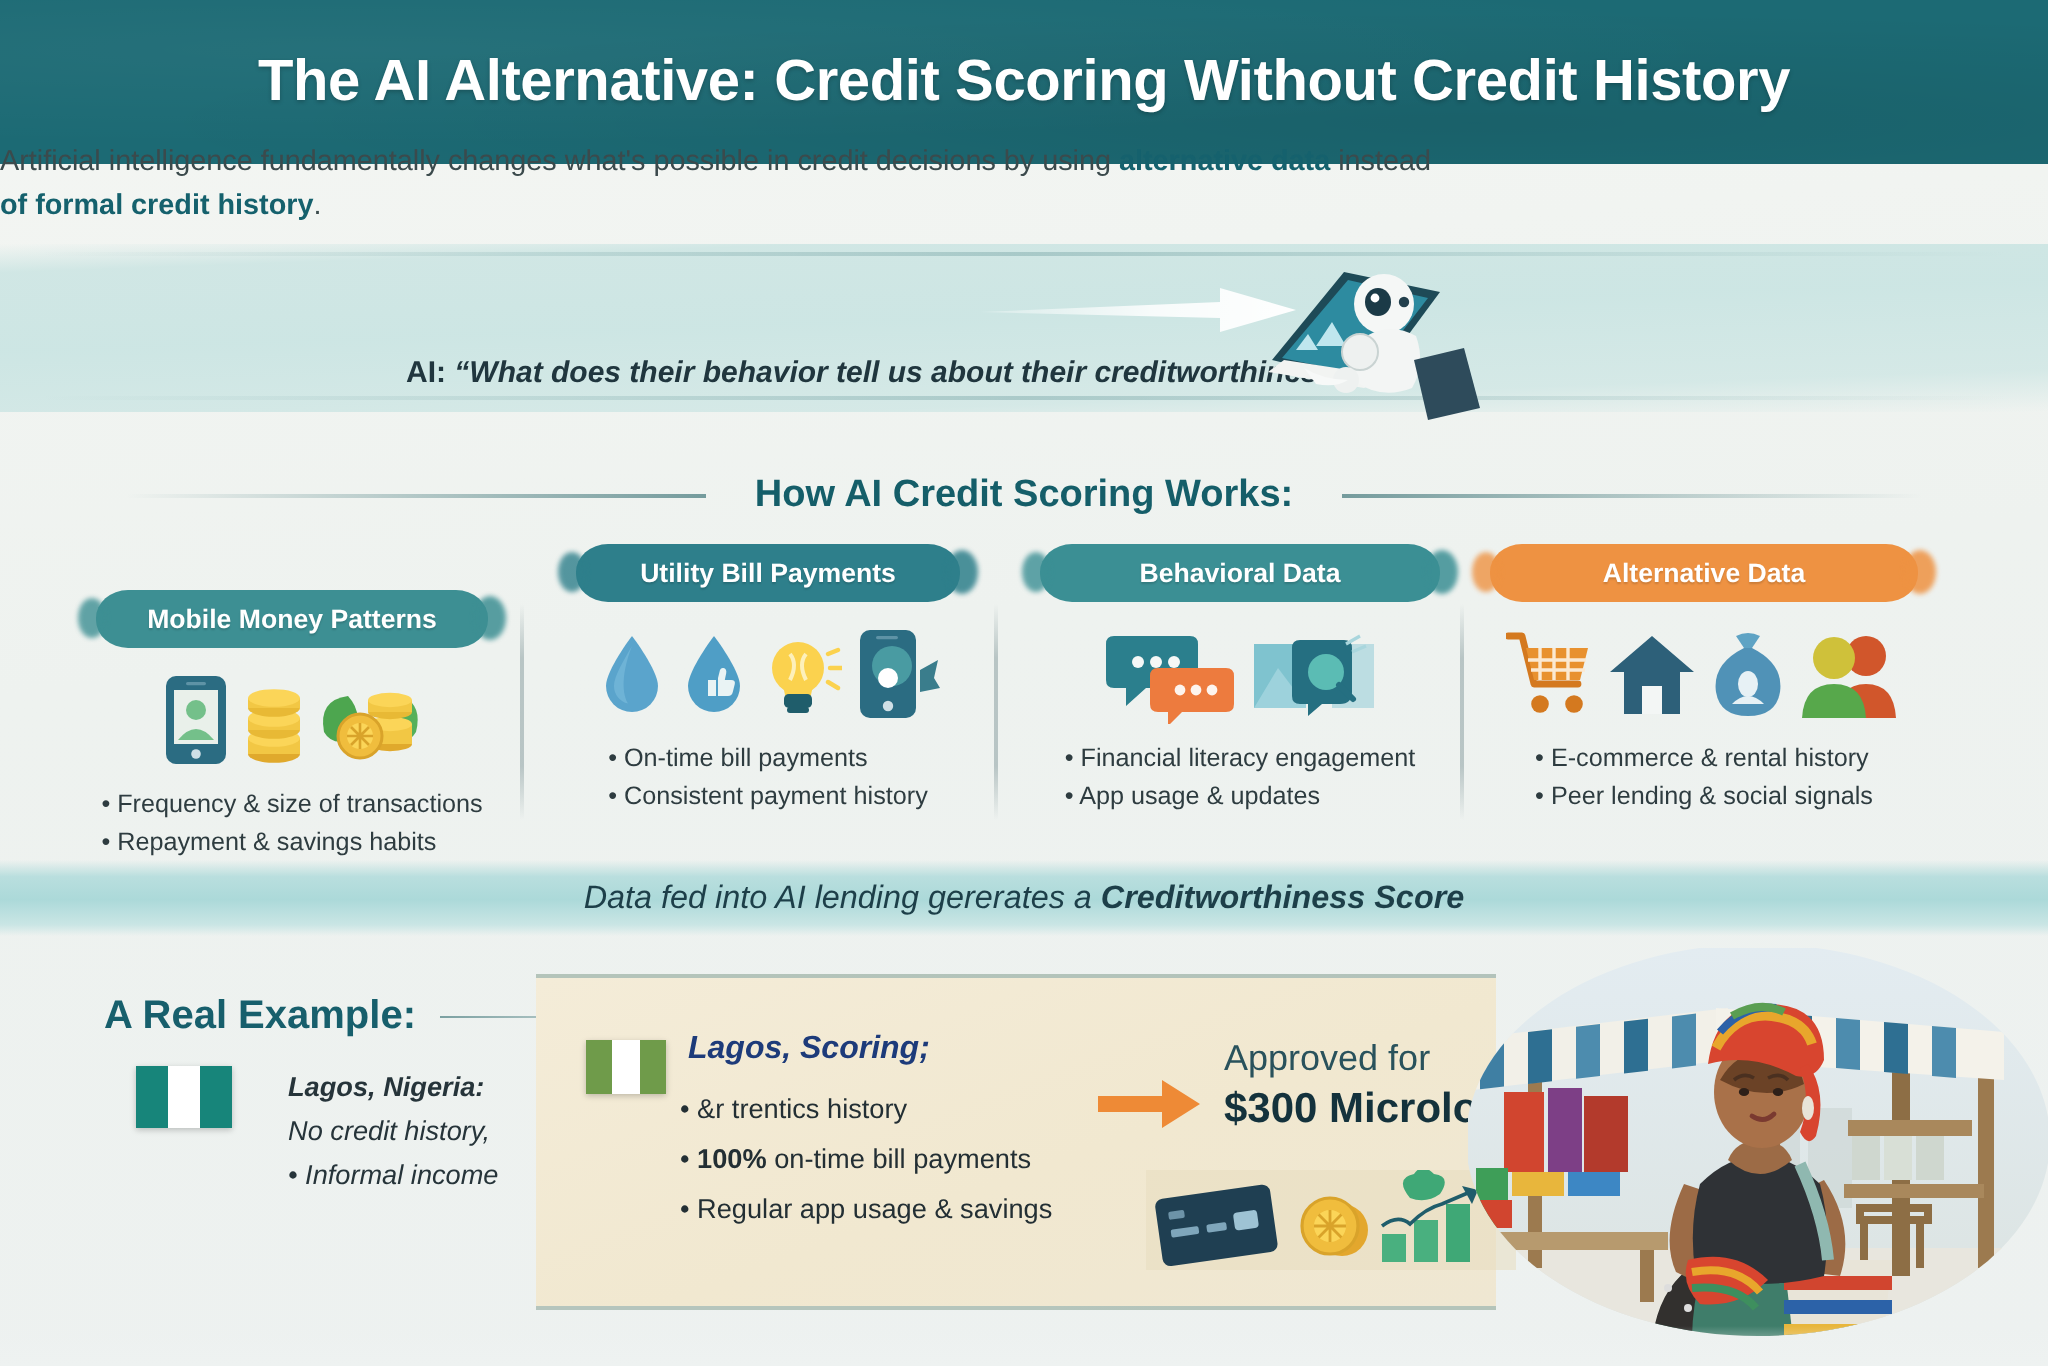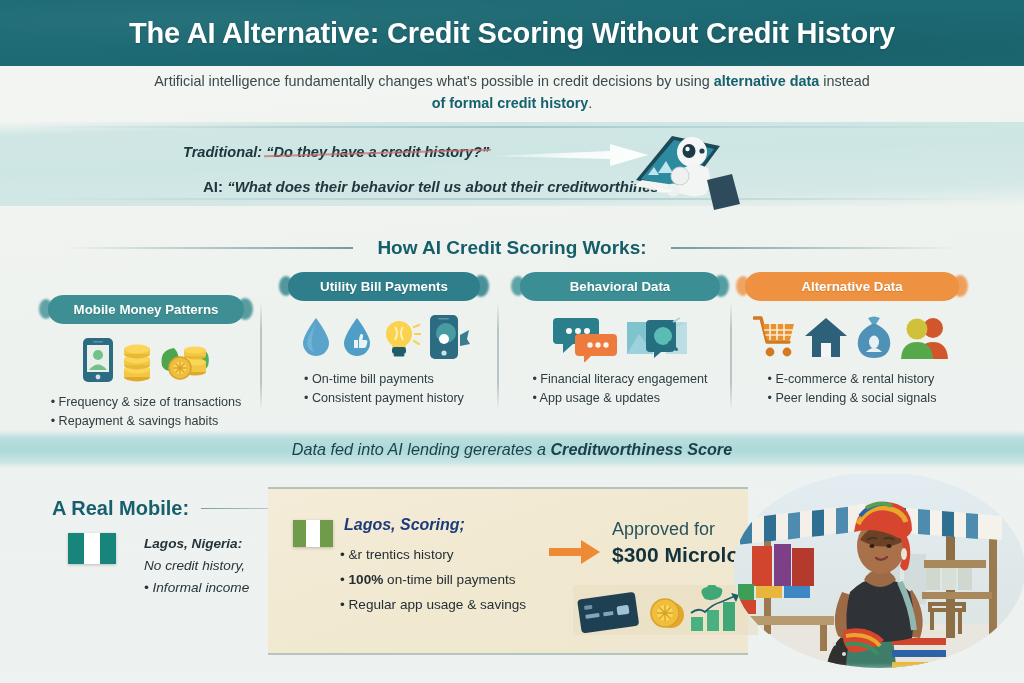--- a/index.html
+++ b/index.html
@@ -9,40 +9,40 @@
     overflow: hidden;
   }
   #infographic {
     position: relative;
     width: 1024px; height: 683px;
     background: linear-gradient(175deg, #f4f6f3 0%, #eef2ef 45%, #edf1f0 100%);
   }
 
   
   .header-band {
-    position: absolute; left: 0; top: 0; width: 1024px; height: 66px;
+    position: absolute; left: 0; top: 0; width: 1024px; height: 82px;
     background: #1c6a74;
     background-image:
       radial-gradient(ellipse at 18% 30%, rgba(255,255,255,.045), transparent 60%),
       radial-gradient(ellipse at 72% 75%, rgba(0,0,0,.09), transparent 65%);
     display: flex; align-items: center; justify-content: center;
   }
   .header-title {
     color: #ffffff;
     font-size: 29px;
     font-weight: bold;
     letter-spacing: -0.2px;
     text-shadow: 0 1px 2px rgba(0,0,0,.22);
     white-space: nowrap;
   }
 
   
   .subtitle {
     position: absolute; left: 0; top: 70px; width: 1024px;
-    text-align: center;
+    text-align: left;
     color: #3b4a4c;
     font-size: 14.4px;
     line-height: 22px;
   }
   .subtitle b { color: #15616d; }
 
   
   .quote-band {
     position: absolute; left: 0; top: 122px; width: 1024px; height: 84px;
     background: linear-gradient(178deg,
@@ -236,27 +236,20 @@
     <div class="header-title">The AI Alternative: Credit Scoring Without Credit History</div>
   </div>
 
   <div class="subtitle">
     <div><span>Artificial intelligence fundamentally changes what's possible in credit decisions by using </span><b>alternative data</b><span> instead</span></div>
     <div><b>of formal credit history</b><span>.</span></div>
   </div>
 
   <div class="quote-band"></div>
 
-  <div class="quote-row quote-traditional">
-    <span>Traditional:</span>
-    <span class="strike-wrap">
-      <span>“Do they have a credit history?”</span>
-      <span class="strike-line"></span>
-    </span>
-  </div>
 
   <div class="quote-row quote-ai">
     <span class="lead">AI:</span>
     <span>“What does their behavior tell us about their creditworthiness?”</span>
   </div>
 
   <svg class="quote-arrow" viewBox="0 0 160 26">
     <defs>
       <linearGradient id="arrGrad" x1="0" y1="0" x2="1" y2="0">
         <stop offset="0%" stop-color="#ffffff" stop-opacity="0.25"></stop>
@@ -446,21 +439,21 @@
         <li>Peer lending &amp; social signals</li>
       </ul>
     </div>
   </div>
 
   <div class="mid-band">
     <div class="mid-text"><span>Data fed into AI lending gererates a </span><b>Creditworthiness Score</b></div>
   </div>
 
   <div class="example-title-row">
-    <div class="example-title">A Real Mobile:</div>
+    <div class="example-title">A Real Example:</div>
     <div class="example-rule"></div>
   </div>
 
   <div class="left-example">
     <div class="flag">
       <div class="l" style="background:#17857a"></div>
       <div class="r" style="background:#17857a"></div>
     </div>
     <div class="left-lines">
       <div class="head">Lagos, Nigeria:</div>

